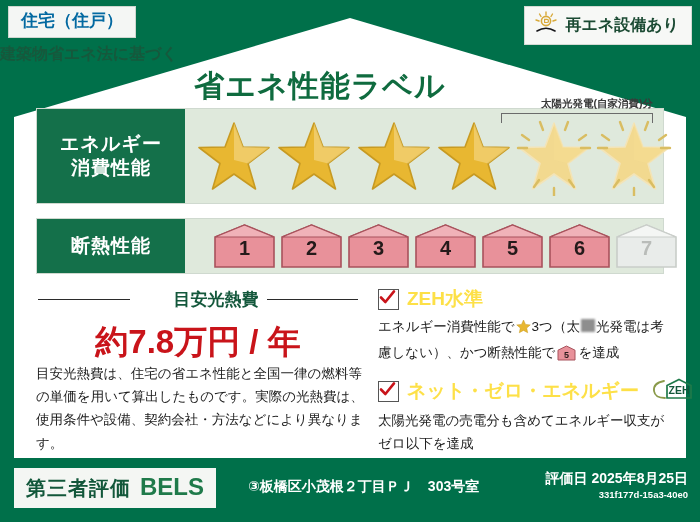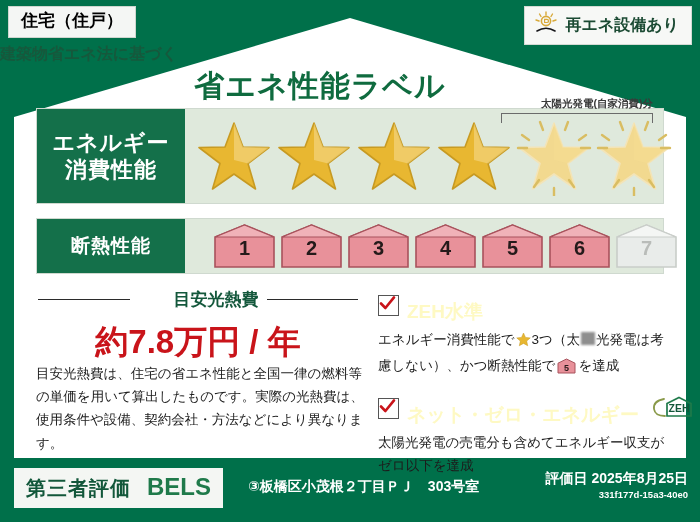--- a/index.html
+++ b/index.html
@@ -33,21 +33,21 @@
   
   .type-chip {
     position: absolute;
     left: 8px;
     top: 6px;
     background: #f4f6f4;
     border: 1px solid #cfd6cf;
     padding: 5px 12px 6px 12px;
     font-size: 17px;
     font-weight: bold;
-    color: #000000;
+    color: #0369a1;
     letter-spacing: 0px;
     line-height: 1.1;
     z-index: 6;
   }
 
   
   .renew-chip {
     position: absolute;
     right: 8px;
     top: 6px;
@@ -95,21 +95,21 @@
     position: absolute;
     display: flex;
     align-items: stretch;
     border: 1px solid #cfd9cf;
     background: #dfe9dc;
     box-sizing: border-box;
   }
   .perf-label {
     background: #14704a;
     color: #ffffff;
-    font-size: 22px;
+    font-size: 19px;
     font-weight: bold;
     display: flex;
     flex-direction: column;
     align-items: center;
     justify-content: center;
     line-height: 1.25;
     letter-spacing: 1px;
     flex: 0 0 auto;
   }
   .perf-body {
@@ -275,23 +275,22 @@
     width: 19px;
     height: 19px;
     border: 1.5px solid #555555;
     background: #ffffff;
     position: relative;
     flex: 0 0 auto;
   }
   .crit-title {
     font-size: 19px;
     font-weight: bold;
-    color: #fef9c3;
+    color: #fde047;
     white-space: nowrap;
-    margin-top: 13px;
   }
   .crit-body {
     font-size: 13.5px;
     line-height: 1.68;
     color: #1c1c1c;
   }
   .inline-star { vertical-align: -3px; margin: 0 1px; }
   .inline-house {
     display: inline-block;
     vertical-align: -4px;
@@ -323,21 +322,21 @@
     height: 62px;
   }
   .bels-chip {
     position: absolute;
     left: 14px;
     top: 8px;
     background: #f4f6f3;
     padding: 5px 12px 6px 12px;
     display: flex;
     align-items: baseline;
-    gap: 16px;
+    gap: 9px;
   }
   .bels-chip .bels-jp {
     font-size: 20px;
     font-weight: bold;
     color: #12573a;
     letter-spacing: 1px;
   }
   .bels-chip .bels-en {
     font-size: 24px;
     font-weight: bold;

